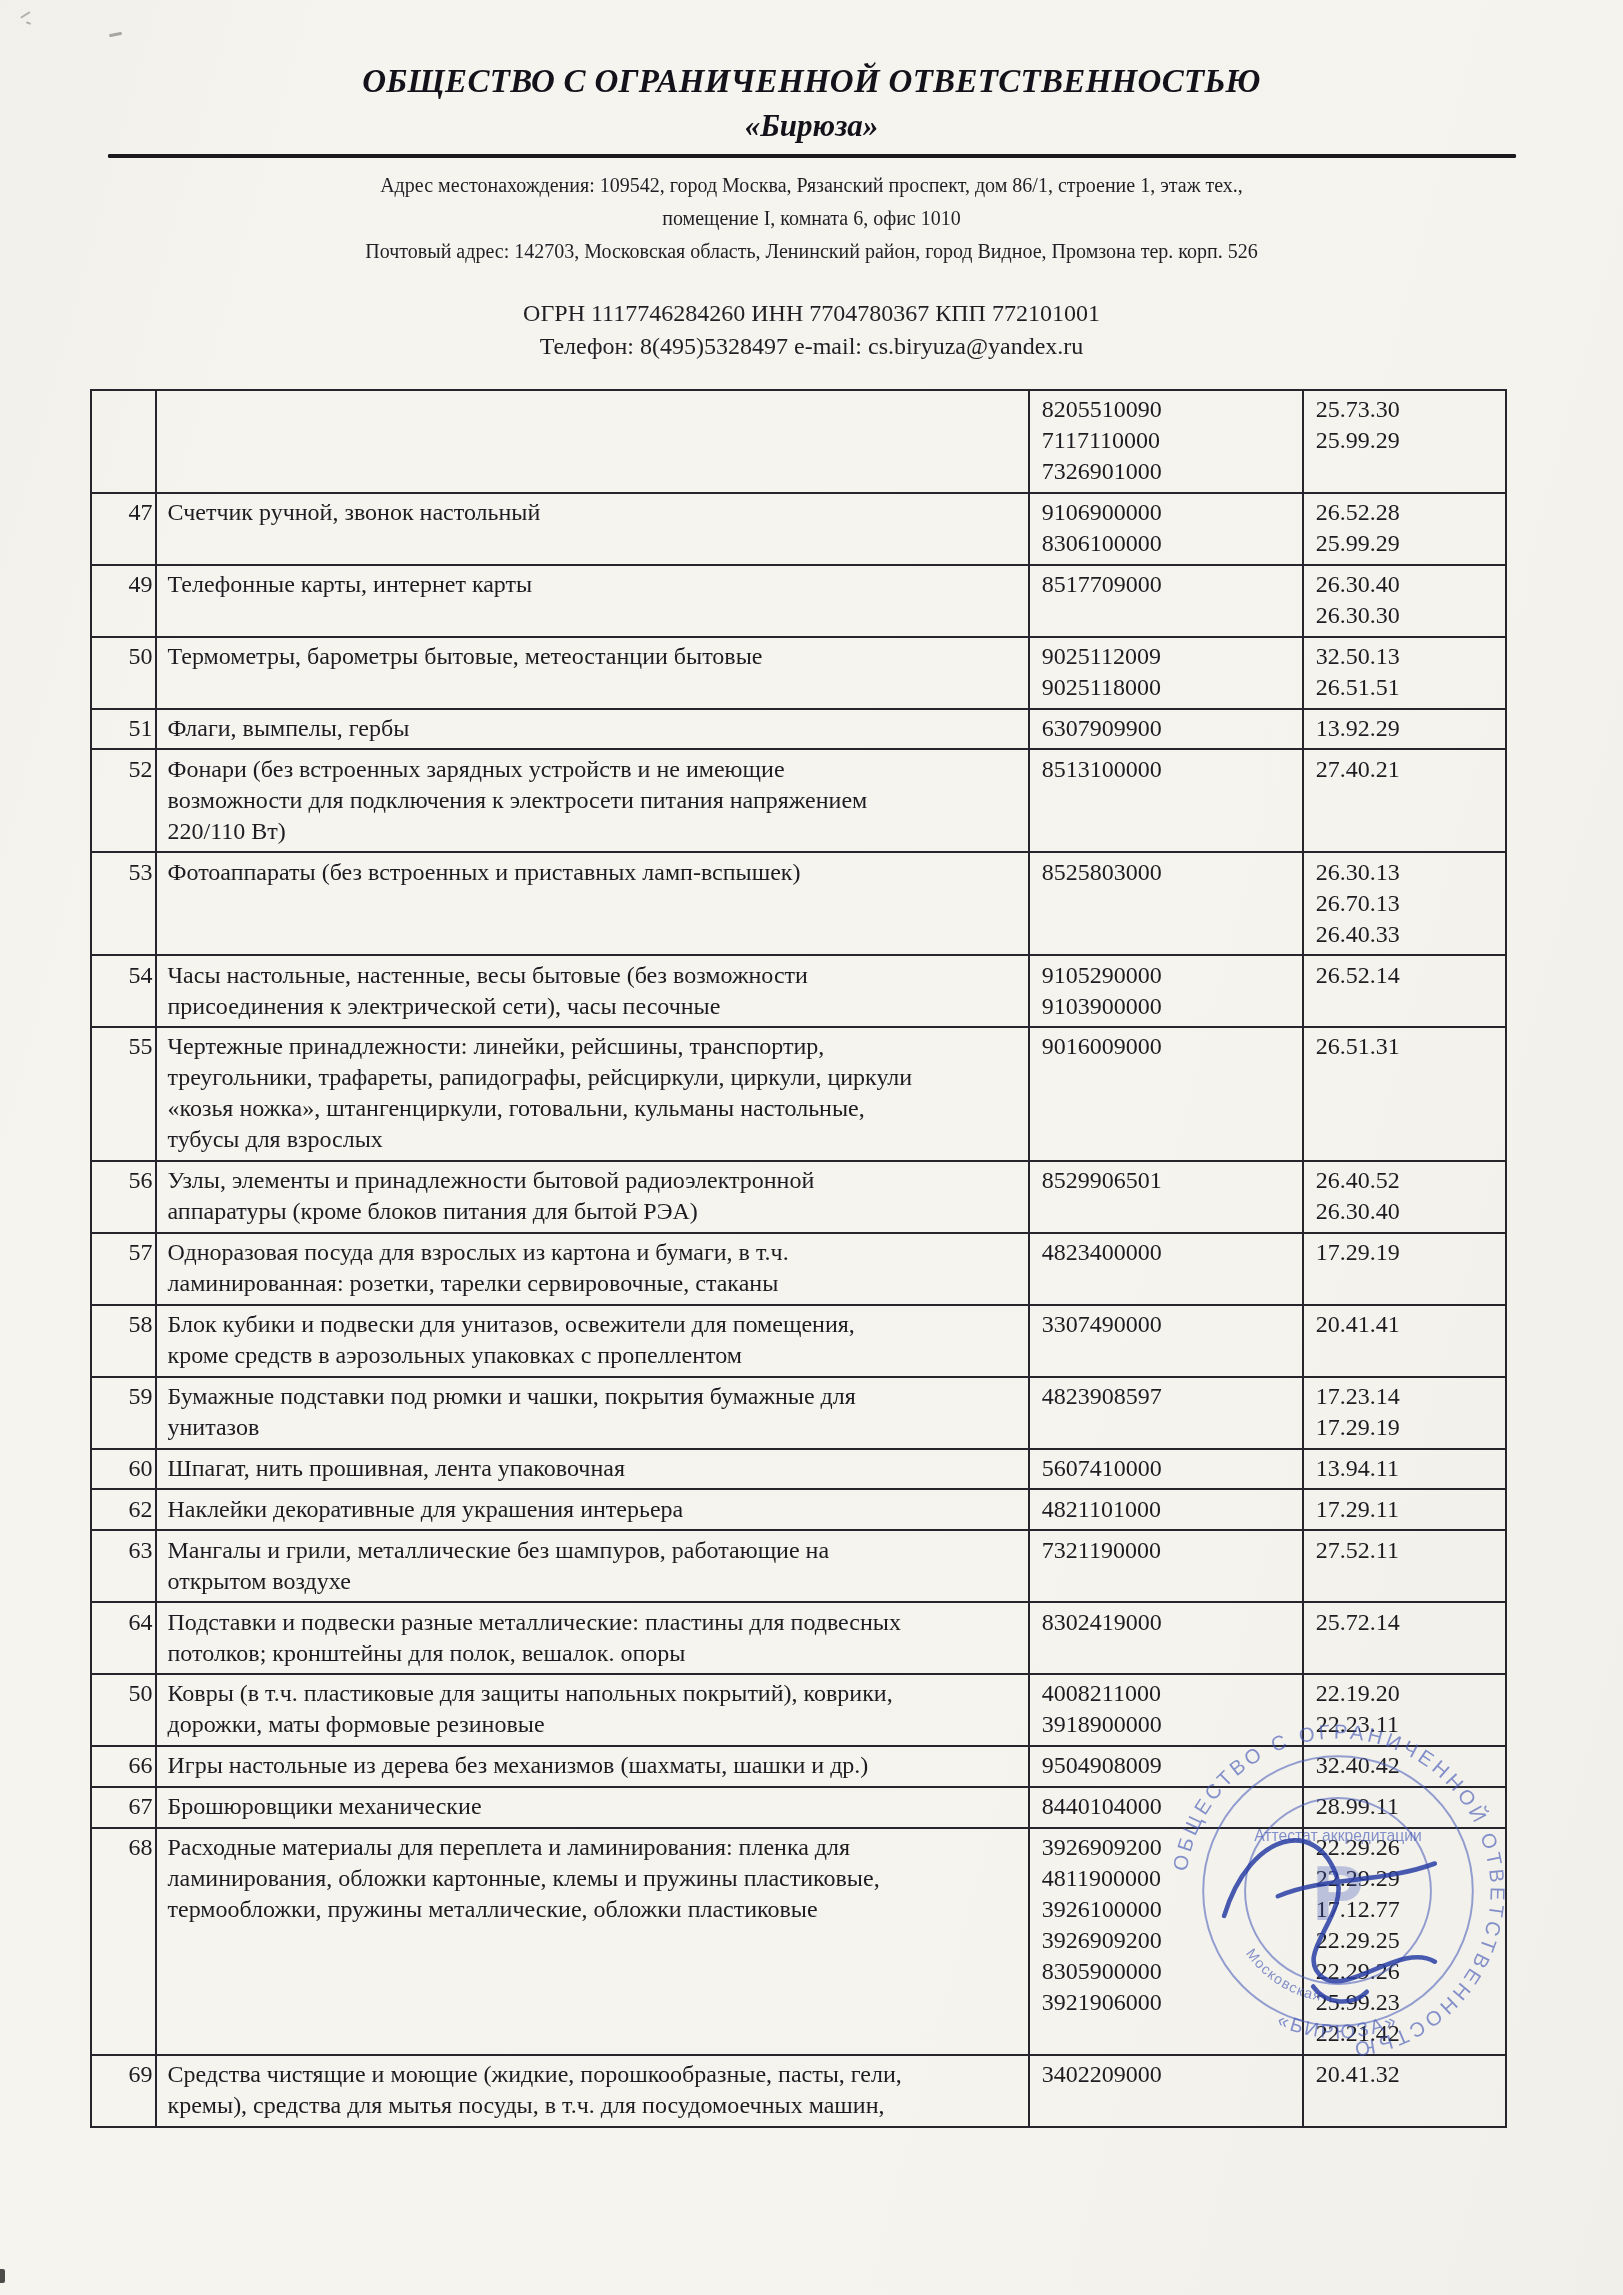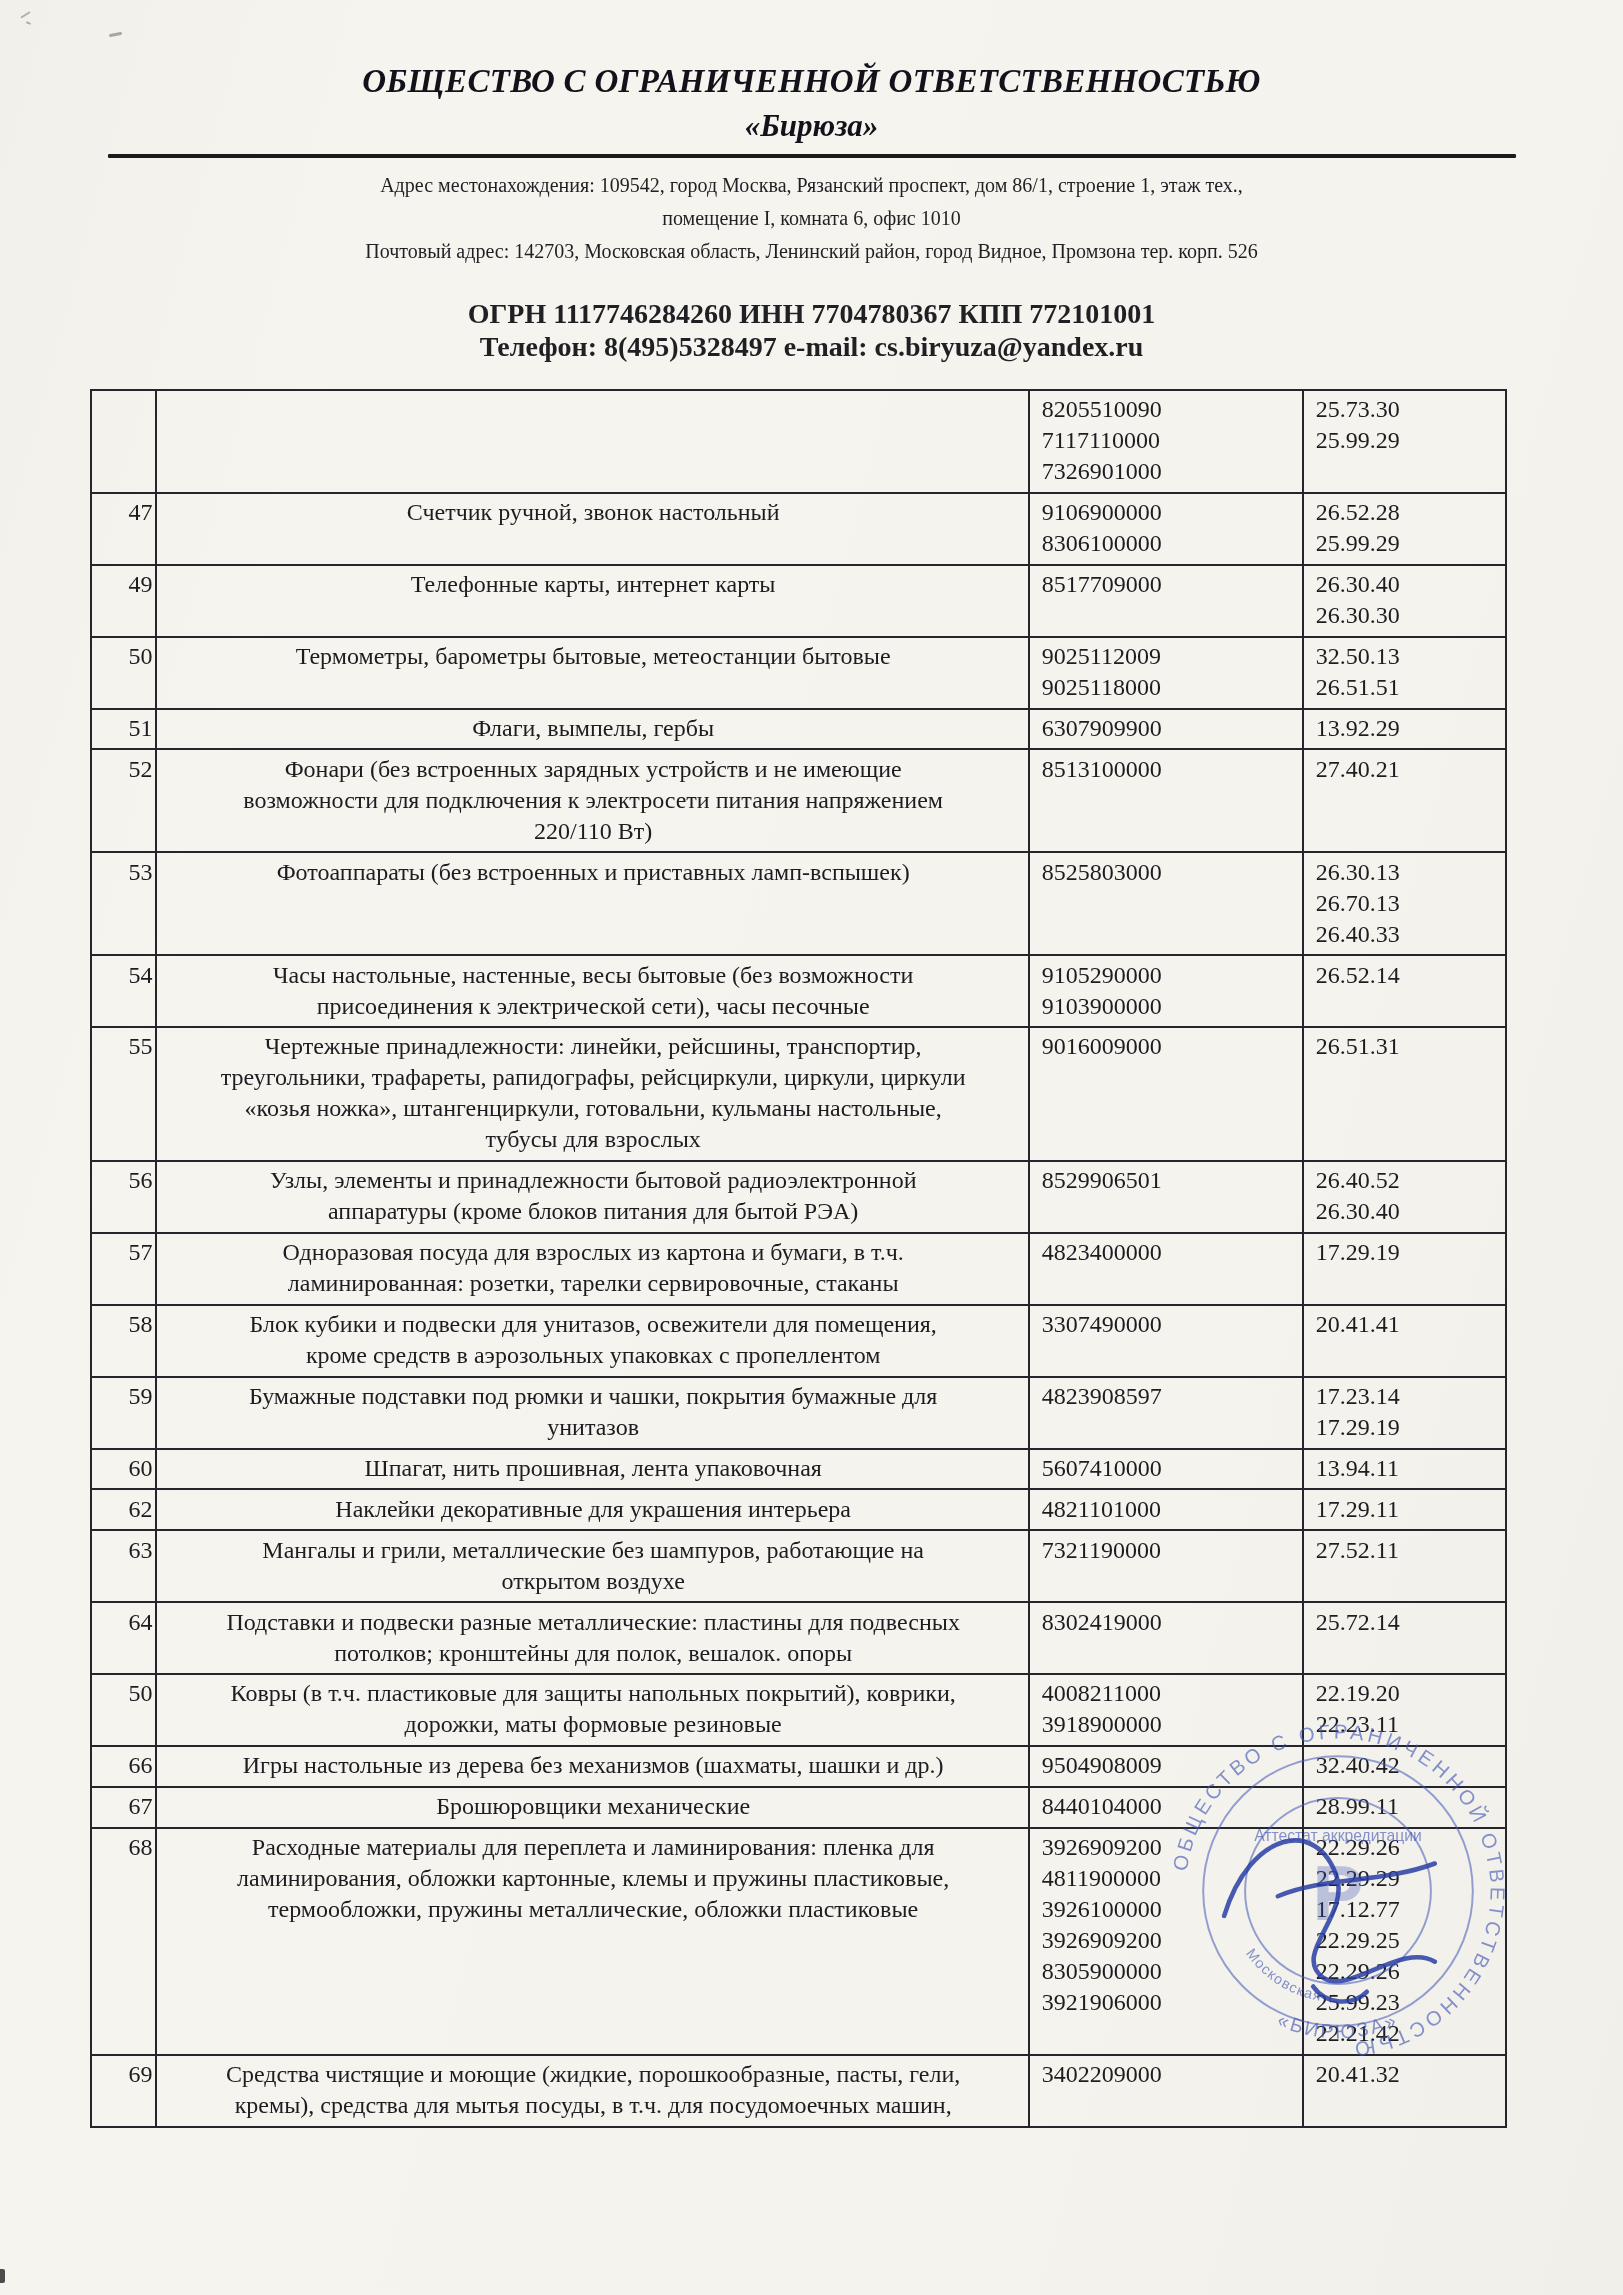--- a/index.html
+++ b/index.html
@@ -11,34 +11,34 @@
     color: #1d1c20;
     position: relative;
     overflow: hidden;
   }
   .header { text-align: center; padding-top: 63px; }
   .title   { font-size: 33px; font-weight: 700; font-style: italic; letter-spacing: 0.3px; color: #13121a; }
   .subtitle{ font-size: 31px; font-weight: 700; font-style: italic; margin-top: 7.9px; color: #13121a; }
   .rule    { width: 1408px; height: 3.3px; background: #1a191d; margin: 10.5px auto 11.8px auto; border-radius: 1.3px; }
   .addr-line { font-size: 20px; line-height: 33px; color: #201f24; }
   .reg-block { margin-top: 29px; }
-  .reg-line  { font-size: 28px; line-height: 33px; color: #201f24; font-weight: bold; }
+  .reg-line  { font-size: 24px; line-height: 33px; color: #201f24; }
 
   .table-wrap { position: absolute; left: 90px; top: 389px; width: 1156px; }
   table.codes { border-collapse: collapse; width: 100%; table-layout: fixed; }
   table.codes td {
     border: 2px solid #26252b;
     vertical-align: top;
     font-size: 24px;
     line-height: 31px;
     padding: 3.3px 9.2px 4.6px 9.2px;
     color: #1d1c20;
   }
   .cell-num  { text-align: right; padding-left: 2.6px !important; padding-right: 2.6px !important; }
-  .cell-desc { white-space: pre-line; padding-left: 10.5px !important; text-align: center; }
+  .cell-desc { white-space: pre-line; padding-left: 10.5px !important; }
   .cell-codes{ white-space: pre-line; padding-left: 11.8px !important; }
   .cell-okpd { white-space: pre-line; padding-left: 11.8px !important; }
 
   .stamp {
     position: absolute; left: 1126px; top: 1679px;
     width: 424px; height: 424px;
     pointer-events: none;
   }
 
   .artifact { position: absolute; background: #9a9a93; opacity: .75; border-radius: 1.3px; }

